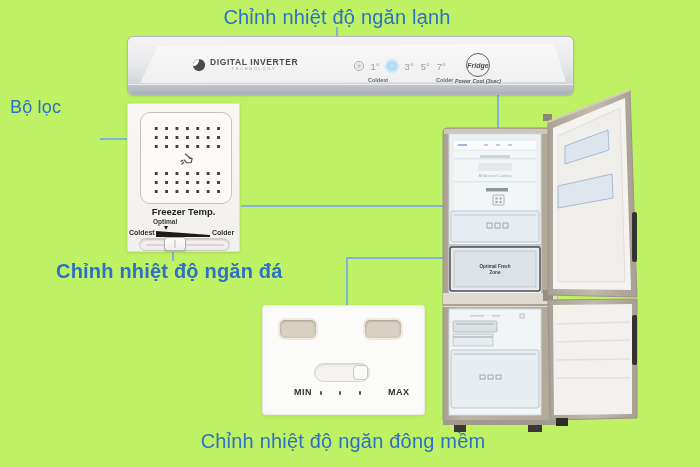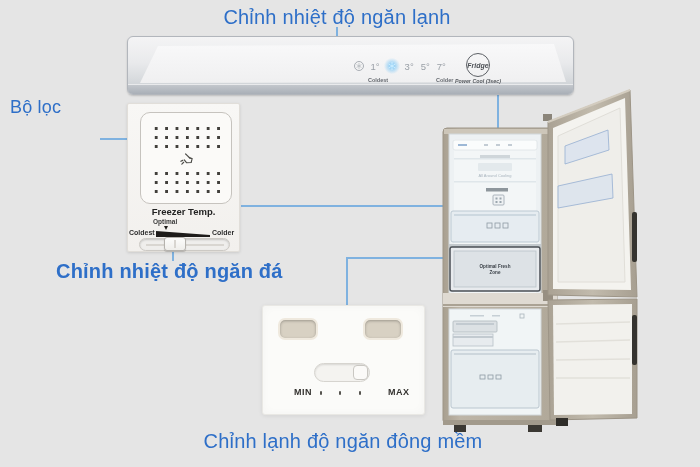--- a/index.html
+++ b/index.html
@@ -1,16 +1,16 @@
 <!DOCTYPE html>
 <html><head>
 <meta charset="utf-8">
 <style>
   html,body{margin:0;padding:0;background:#ffffff;}
-  .canvas{position:relative;width:700px;height:467px;background:#e5e5e5;overflow:hidden;
+  .canvas{position:relative;width:700px;height:467px;background:#bef264;overflow:hidden;
           font-family:"Liberation Sans", sans-serif;}
 
   
   .callout{position:absolute;color:#2e6fc8;font-size:20px;letter-spacing:.2px;white-space:nowrap;}
   .callout.center{transform:translateX(-50%);}
   .co-top{left:337px;top:6px;}
   .co-bottom{left:343px;top:430px;}
   .co-freezer{left:56px;top:260px;font-weight:bold;}
   .co-deo{left:10px;top:97px;width:88px;font-size:18px;line-height:20px;}
 
@@ -92,33 +92,43 @@
 </head>
 <body>
 
 <div class="canvas">
 
   <div class="callout center co-top">Chỉnh nhiệt độ ngăn lạnh</div>
   <div class="callout co-deo">
     <div>Bộ lọc</div>
   </div>
   <div class="callout co-freezer">Chỉnh nhiệt độ ngăn đá</div>
-  <div class="callout center co-bottom">Chỉnh lạnh độ ngăn đông mềm</div>
+  <div class="callout center co-bottom">Chỉnh nhiệt độ ngăn đông mềm</div>
 
   <div class="cline v" style="left:336px;top:27px;height:27px;"></div>
   <div class="cline v" style="left:497px;top:94px;height:53px;"></div>
   <div class="cline h" style="left:100px;top:138px;width:57px;"></div>
   <div class="cline h" style="left:241px;top:205px;width:253px;"></div>
   <div class="cline v" style="left:172px;top:243px;height:18px;"></div>
   <div class="cline h" style="left:346px;top:257px;width:154px;"></div>
   <div class="cline v" style="left:346px;top:257px;height:48px;"></div>
 
   <div class="panel-strip">
     <div class="panel-face"></div>
     <div class="panel-band"></div>
+    <div class="logo">
+      <svg viewBox="0 0 16 16">
+        <circle cx="8" cy="8" r="7" fill="#4b4b4b"></circle>
+        <path d="M1.4 9.2 A 7 7 0 0 1 8 1 C 8.2 5.8 5.6 8.6 1.4 9.2 Z" fill="#ffffff"></path>
+      </svg>
+      <div>
+        <div class="brand">DIGITAL INVERTER</div>
+        <div class="brand-sub">TECHNOLOGY</div>
+      </div>
+    </div>
     <div class="temp-row">
       <span class="snow-circle">
         <svg viewBox="0 0 10 10" stroke="currentColor" stroke-width="1">
           <line x1="5" y1="0" x2="5" y2="10"></line>
             <line x1="0.8" y1="2.6" x2="9.2" y2="7.4"></line>
             <line x1="0.8" y1="7.4" x2="9.2" y2="2.6"></line>
         </svg>
       </span>
       <span class="t">1°</span>
       <span class="glow">

